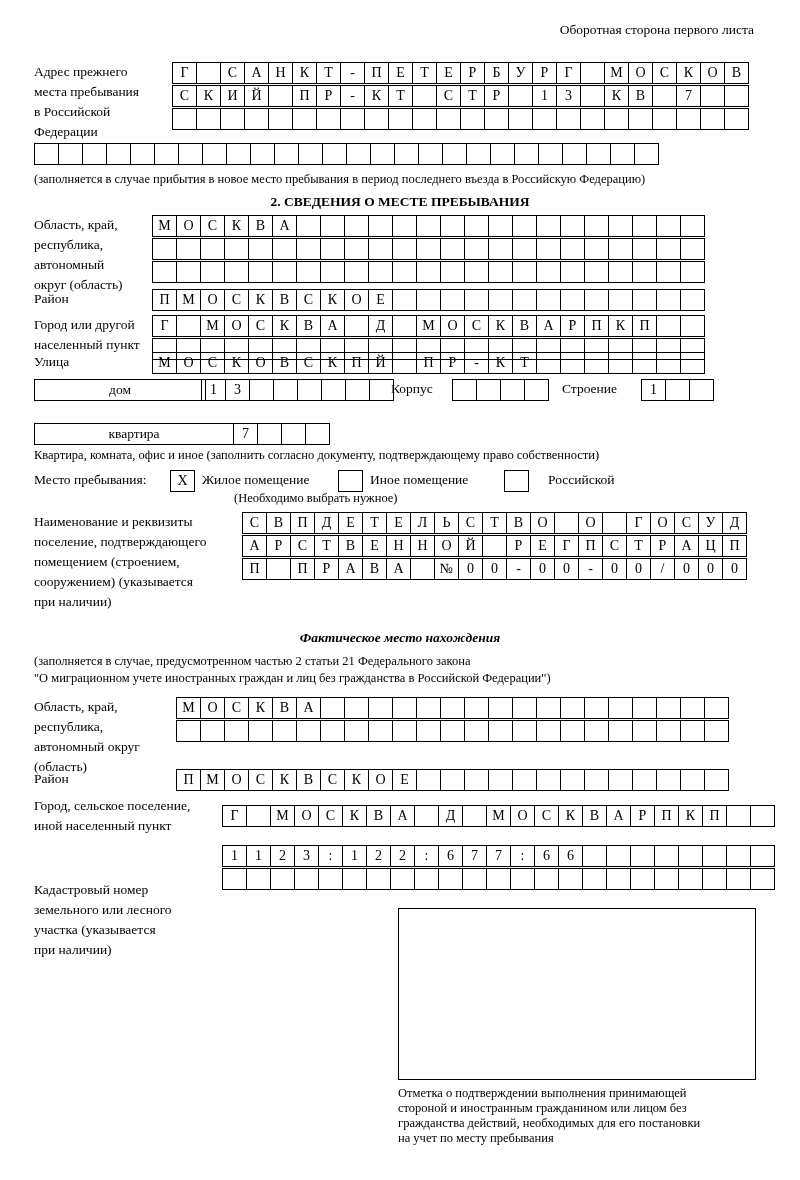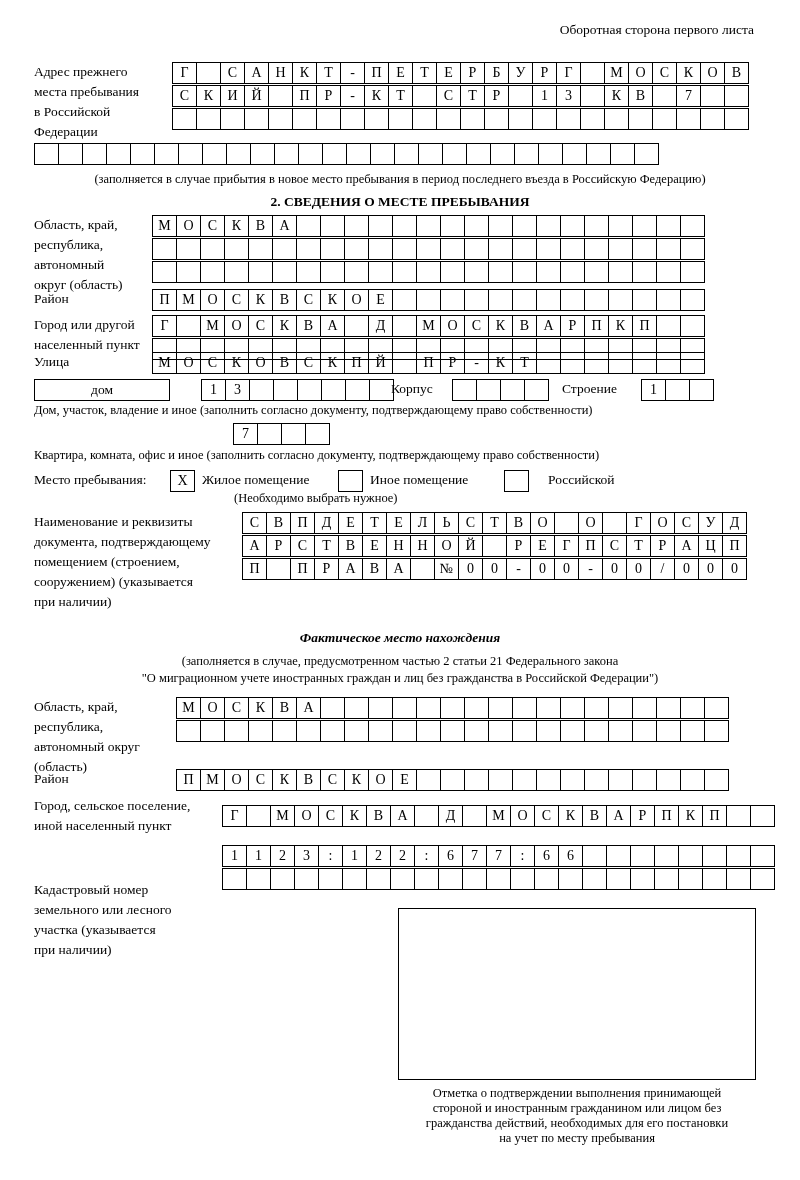--- a/index.html
+++ b/index.html
@@ -6,21 +6,21 @@
   body{
     width:800px;height:1180px;
     font-family:"Liberation Serif", serif;
     color:#000;
     position:relative;
   }
   .page{position:relative;width:800px;height:1180px;padding:0;box-sizing:border-box;}
 
   .hdr-right{position:absolute;right:46px;top:22px;font-size:13.5px;}
   .lbl{font-size:13.5px;line-height:20px;}
-  .center{text-align:center;}
+  .center{text-align:left;}
 
   
   .cells{display:flex;gap:0;}
   .cell{
     width:25px;height:22px;
     border:1px solid #000;
     margin-right:-1px;
     box-sizing:border-box;
     font-size:14px;
     line-height:20px;
@@ -363,21 +363,21 @@
       <div class="cell">Т</div>
       <div class="cell"></div>
       <div class="cell"></div>
       <div class="cell"></div>
       <div class="cell"></div>
       <div class="cell"></div>
       <div class="cell"></div>
       <div class="cell"></div>
     </div>
 
-  <div class="abs namebox" style="left:34px;top:379px;width:136px;">дом</div>
+  <div class="abs namebox" style="left:34px;top:379px;width:172px;">дом</div>
   <div class="abs cells" style="left:201px;top:379px;" id="hc">
       <div class="cell">1</div>
       <div class="cell">3</div>
       <div class="cell"></div>
       <div class="cell"></div>
       <div class="cell"></div>
       <div class="cell"></div>
       <div class="cell"></div>
       <div class="cell"></div>
     </div>
@@ -387,42 +387,42 @@
       <div class="cell"></div>
       <div class="cell"></div>
       <div class="cell"></div>
     </div>
   <div class="abs lbl" style="left:562px;top:379px;">Строение</div>
   <div class="abs cells" style="left:641px;top:379px;" id="sc">
       <div class="cell">1</div>
       <div class="cell"></div>
       <div class="cell"></div>
     </div>
-  <div class="abs small" style="left:34px;top:403px;">Дом, участок, владение и иное (заполнить согласно документу, подтверждающему право собственности)</div>
-
+
+  <div class="abs namebox" style="left:34px;top:423px;width:200px;">квартира</div>
   <div class="abs cells" style="left:233px;top:423px;" id="fc">
       <div class="cell">7</div>
       <div class="cell"></div>
       <div class="cell"></div>
       <div class="cell"></div>
     </div>
   <div class="abs small" style="left:34px;top:448px;">Квартира, комната, офис и иное (заполнить согласно документу, подтверждающему право собственности)</div>
 
   <div class="abs lbl" style="left:34px;top:470px;">Место пребывания:</div>
   <div class="abs checkbox" style="left:170px;top:470px;">X</div>
   <div class="abs lbl" style="left:202px;top:470px;">Жилое помещение</div>
   <div class="abs checkbox" style="left:338px;top:470px;"></div>
   <div class="abs lbl" style="left:370px;top:470px;">Иное помещение</div>
   <div class="abs checkbox" style="left:504px;top:470px;"></div>
   <div class="abs lbl" style="left:548px;top:470px;">Российской</div>
   <div class="abs small" style="left:234px;top:491px;">(Необходимо выбрать нужное)</div>
 
   <div class="abs" style="left:34px;top:512px;width:210px;">
     <div class="lbl">Наименование и реквизиты</div>
-    <div class="lbl">документа, подтверждающему</div>
+    <div class="lbl">поселение, подтверждающего</div>
     <div class="lbl">помещением (строением,</div>
     <div class="lbl">сооружением) (указывается</div>
     <div class="lbl">при наличии)</div>
   </div>
   <div class="abs cells box-line" style="left:242px;top:512px;" id="dr1">
       <div class="cell">С</div>
       <div class="cell">В</div>
       <div class="cell">П</div>
       <div class="cell">Д</div>
       <div class="cell">Е</div>

